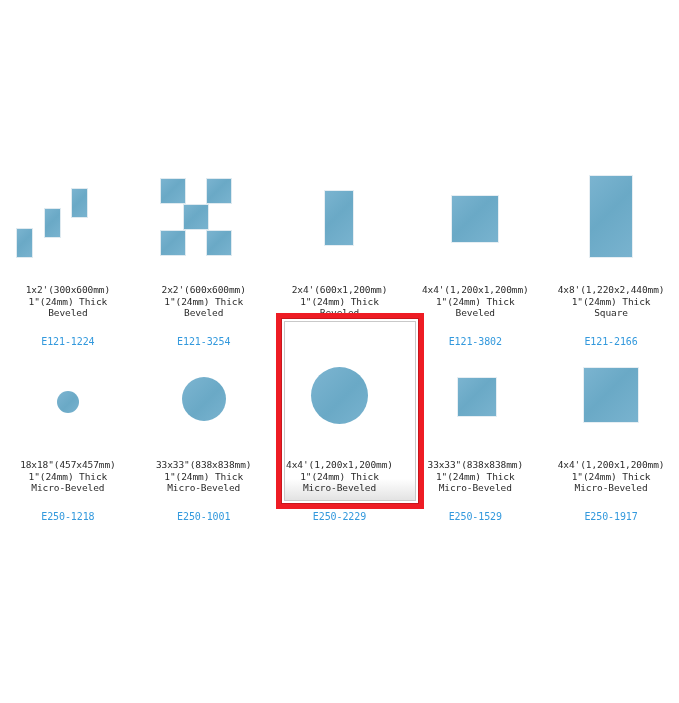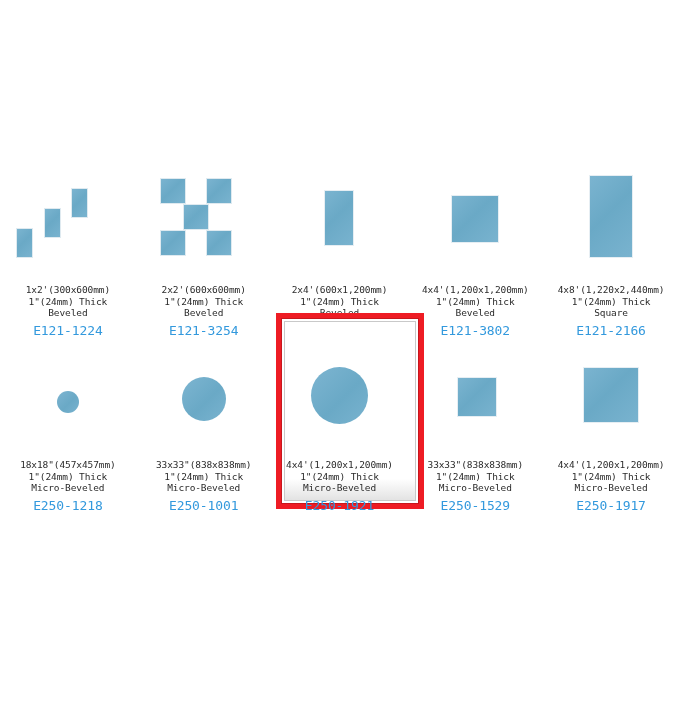--- a/index.html
+++ b/index.html
@@ -77,23 +77,23 @@
     color: #2b2b2b;
     font-size: 9.5px;
     line-height: 11.6px;
     letter-spacing: -0.1px;
     white-space: nowrap;
   }
   .caption .line { display: block; }
   .sku {
     display: block;
     color: #3399dd;
-    font-size: 13px;
+    font-size: 10px;
     line-height: 13px;
-    margin-top: 5px;
+    margin-top: 16px;
     letter-spacing: -0.1px;
     text-decoration: none;
   }
 
   
   .cell.selected {
     position: relative;
   }
   .select-frame {
     position: absolute;
@@ -267,21 +267,21 @@
       <div class="cell-content">
         <div class="art">
           <div class="art-inner">
             <div class="dot" style="left:32px; top:22px; width:57px; height:57px;"></div>
           </div>
         </div>
         <div class="caption">
           <span class="line">4x4'(1,200x1,200mm)</span>
           <span class="line">1"(24mm) Thick</span>
           <span class="line">Micro-Beveled</span>
-          <span class="sku">E250-1921</span>
+          <span class="sku">E250-2229</span>
         </div>
       </div>
     </div>
 
     <div class="cell">
       <div class="cell-content">
         <div class="art">
           <div class="art-inner">
             <div class="tile plain" style="left:42px; top:32px; width:40px; height:40px;"></div>
           </div>

